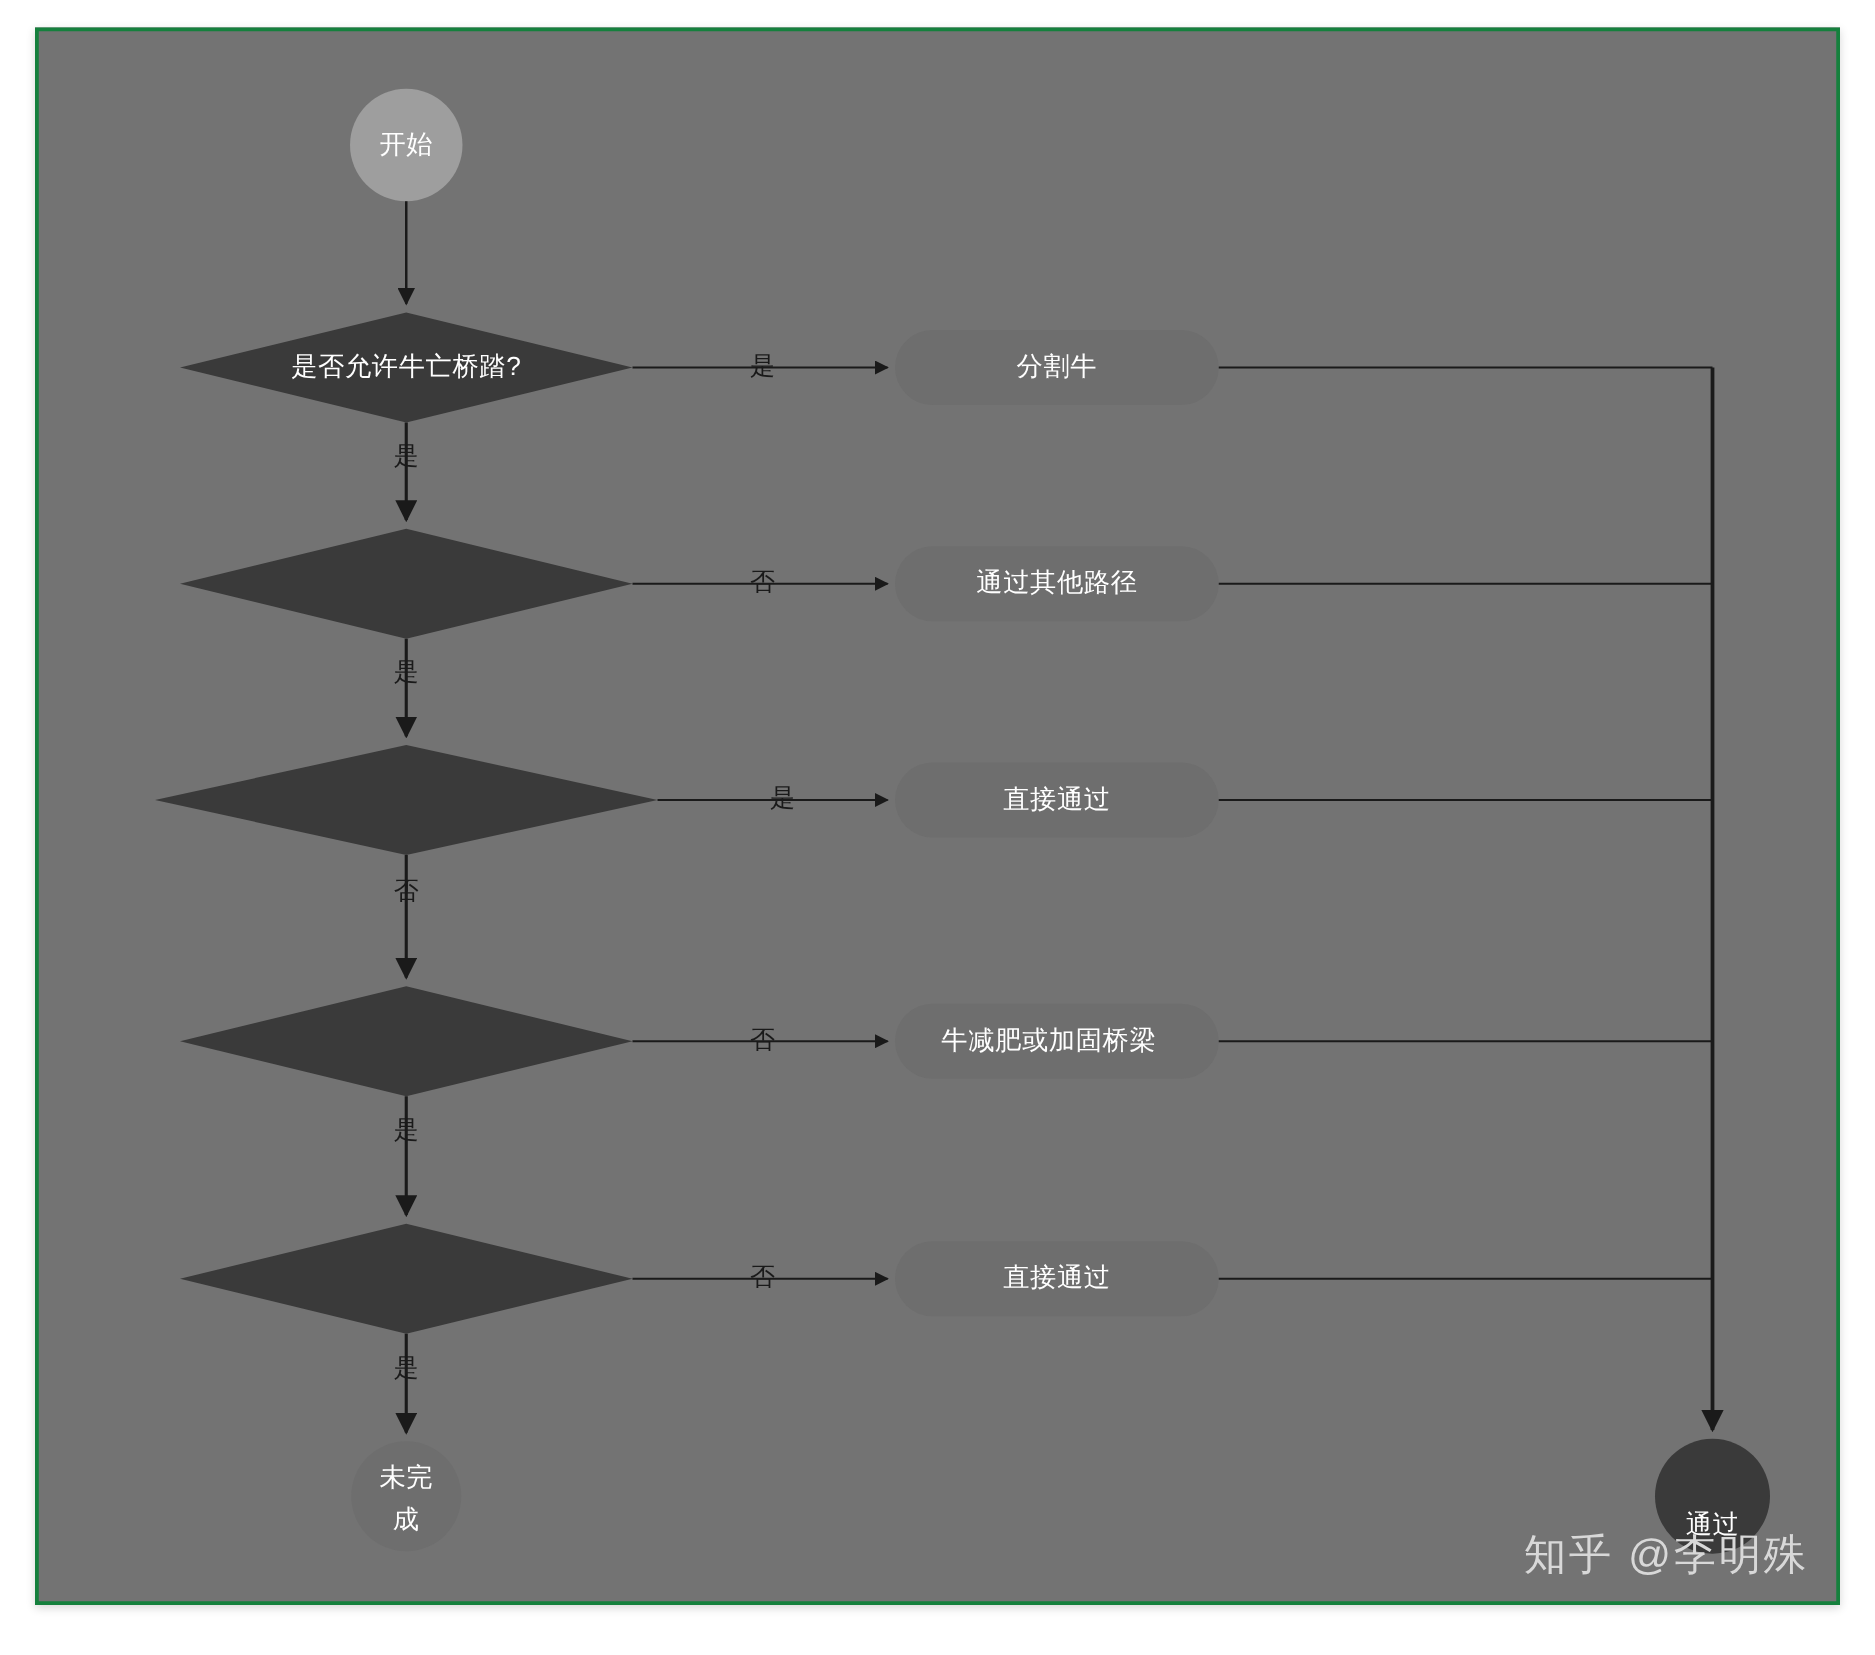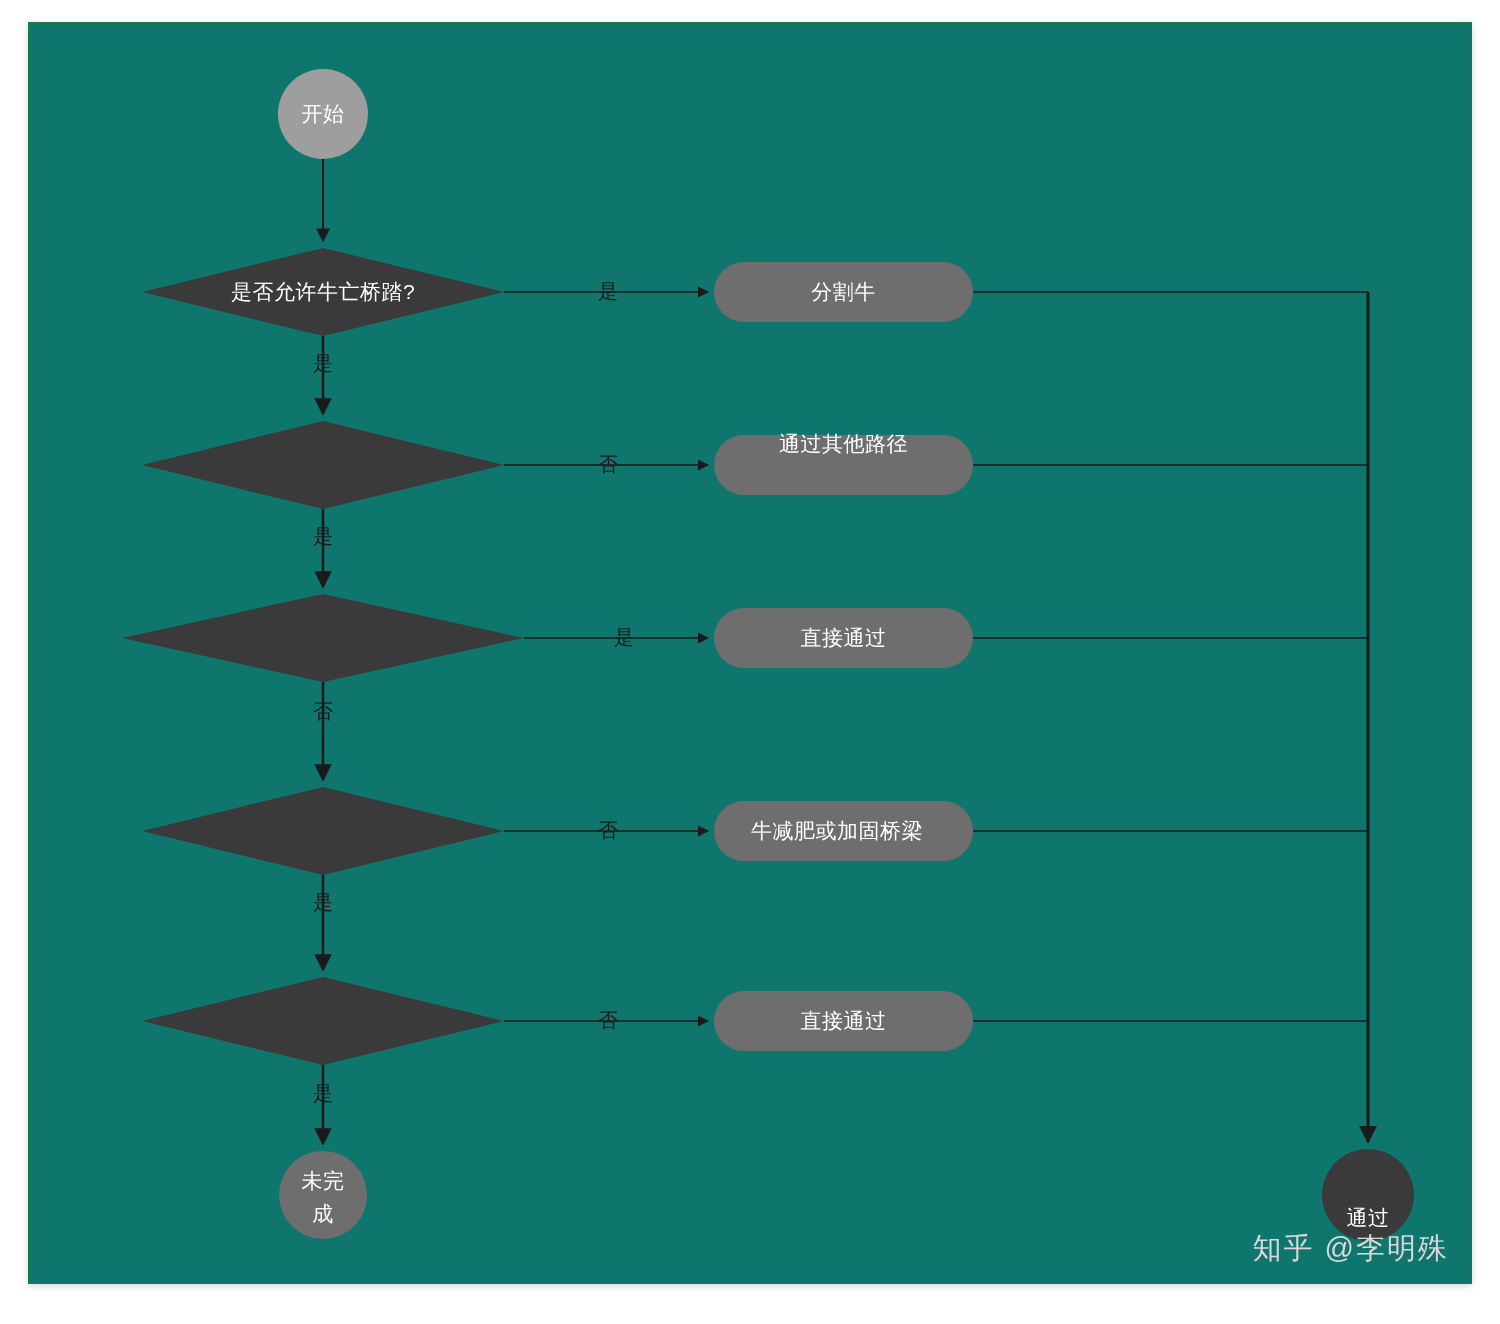--- a/index.html
+++ b/index.html
@@ -14,22 +14,22 @@
     height: 1324px;
     background: #ffffff;
     overflow: hidden;
   }
   #canvas {
     position: absolute;
     left: 28px;
     top: 22px;
     width: 1444px;
     height: 1262px;
-    background: #0f766e;
-    border: 1px solid #15803d;
+    background: #737373;
+    border: 3px solid #15803d;
     box-shadow: 0 2px 7px rgba(0,0,0,0.16);
     box-sizing: border-box;
     overflow: hidden;
   }
   #flowsvg {
     position: absolute;
     left: 0;
     top: 0;
     width: 1444px;
     height: 1262px;
@@ -52,21 +52,21 @@
     font-size: 20px;
     line-height: 24px;
     text-align: center;
     white-space: nowrap;
     pointer-events: none;
   }
   .watermark {
     position: absolute;
     right: 22px;
     bottom: 14px;
-    font-size: 29px;
+    font-size: 34px;
     color: #d8d8d8;
     letter-spacing: 2px;
     white-space: nowrap;
     font-family: "Liberation Sans", "DejaVu Sans", sans-serif;
   }
 </style>
 </head>
 <body>
 
 <div id="page">
@@ -130,21 +130,21 @@
     <div class="node-label" style="left:234px; top:76px; width:120px;">开始</div>
 
     <div class="node-label" style="left:94px; top:254px; width:400px;">是否允许牛亡桥踏?</div>
 
 
 
 
 
     <div class="node-label" style="left:685px; top:254px; width:259px;">分割牛</div>
 
-    <div class="node-label" style="left:685px; top:406px; width:259px;">通过其他路径</div>
+    <div class="node-label" style="left:685px; top:427px; width:259px;">通过其他路径</div>
 
     <div class="node-label" style="left:685px; top:600px; width:259px;">直接通过</div>
 
     <div class="node-label" style="left:685px; top:793px; width:246px;">牛减肥或加固桥梁</div>
 
     <div class="node-label" style="left:685px; top:983px; width:259px;">直接通过</div>
 
     <div class="node-label wrap" style="left:244px; top:1143px; width:100px;">未完</div>
     <div class="node-label wrap" style="left:244px; top:1176px; width:100px;">成</div>
 

